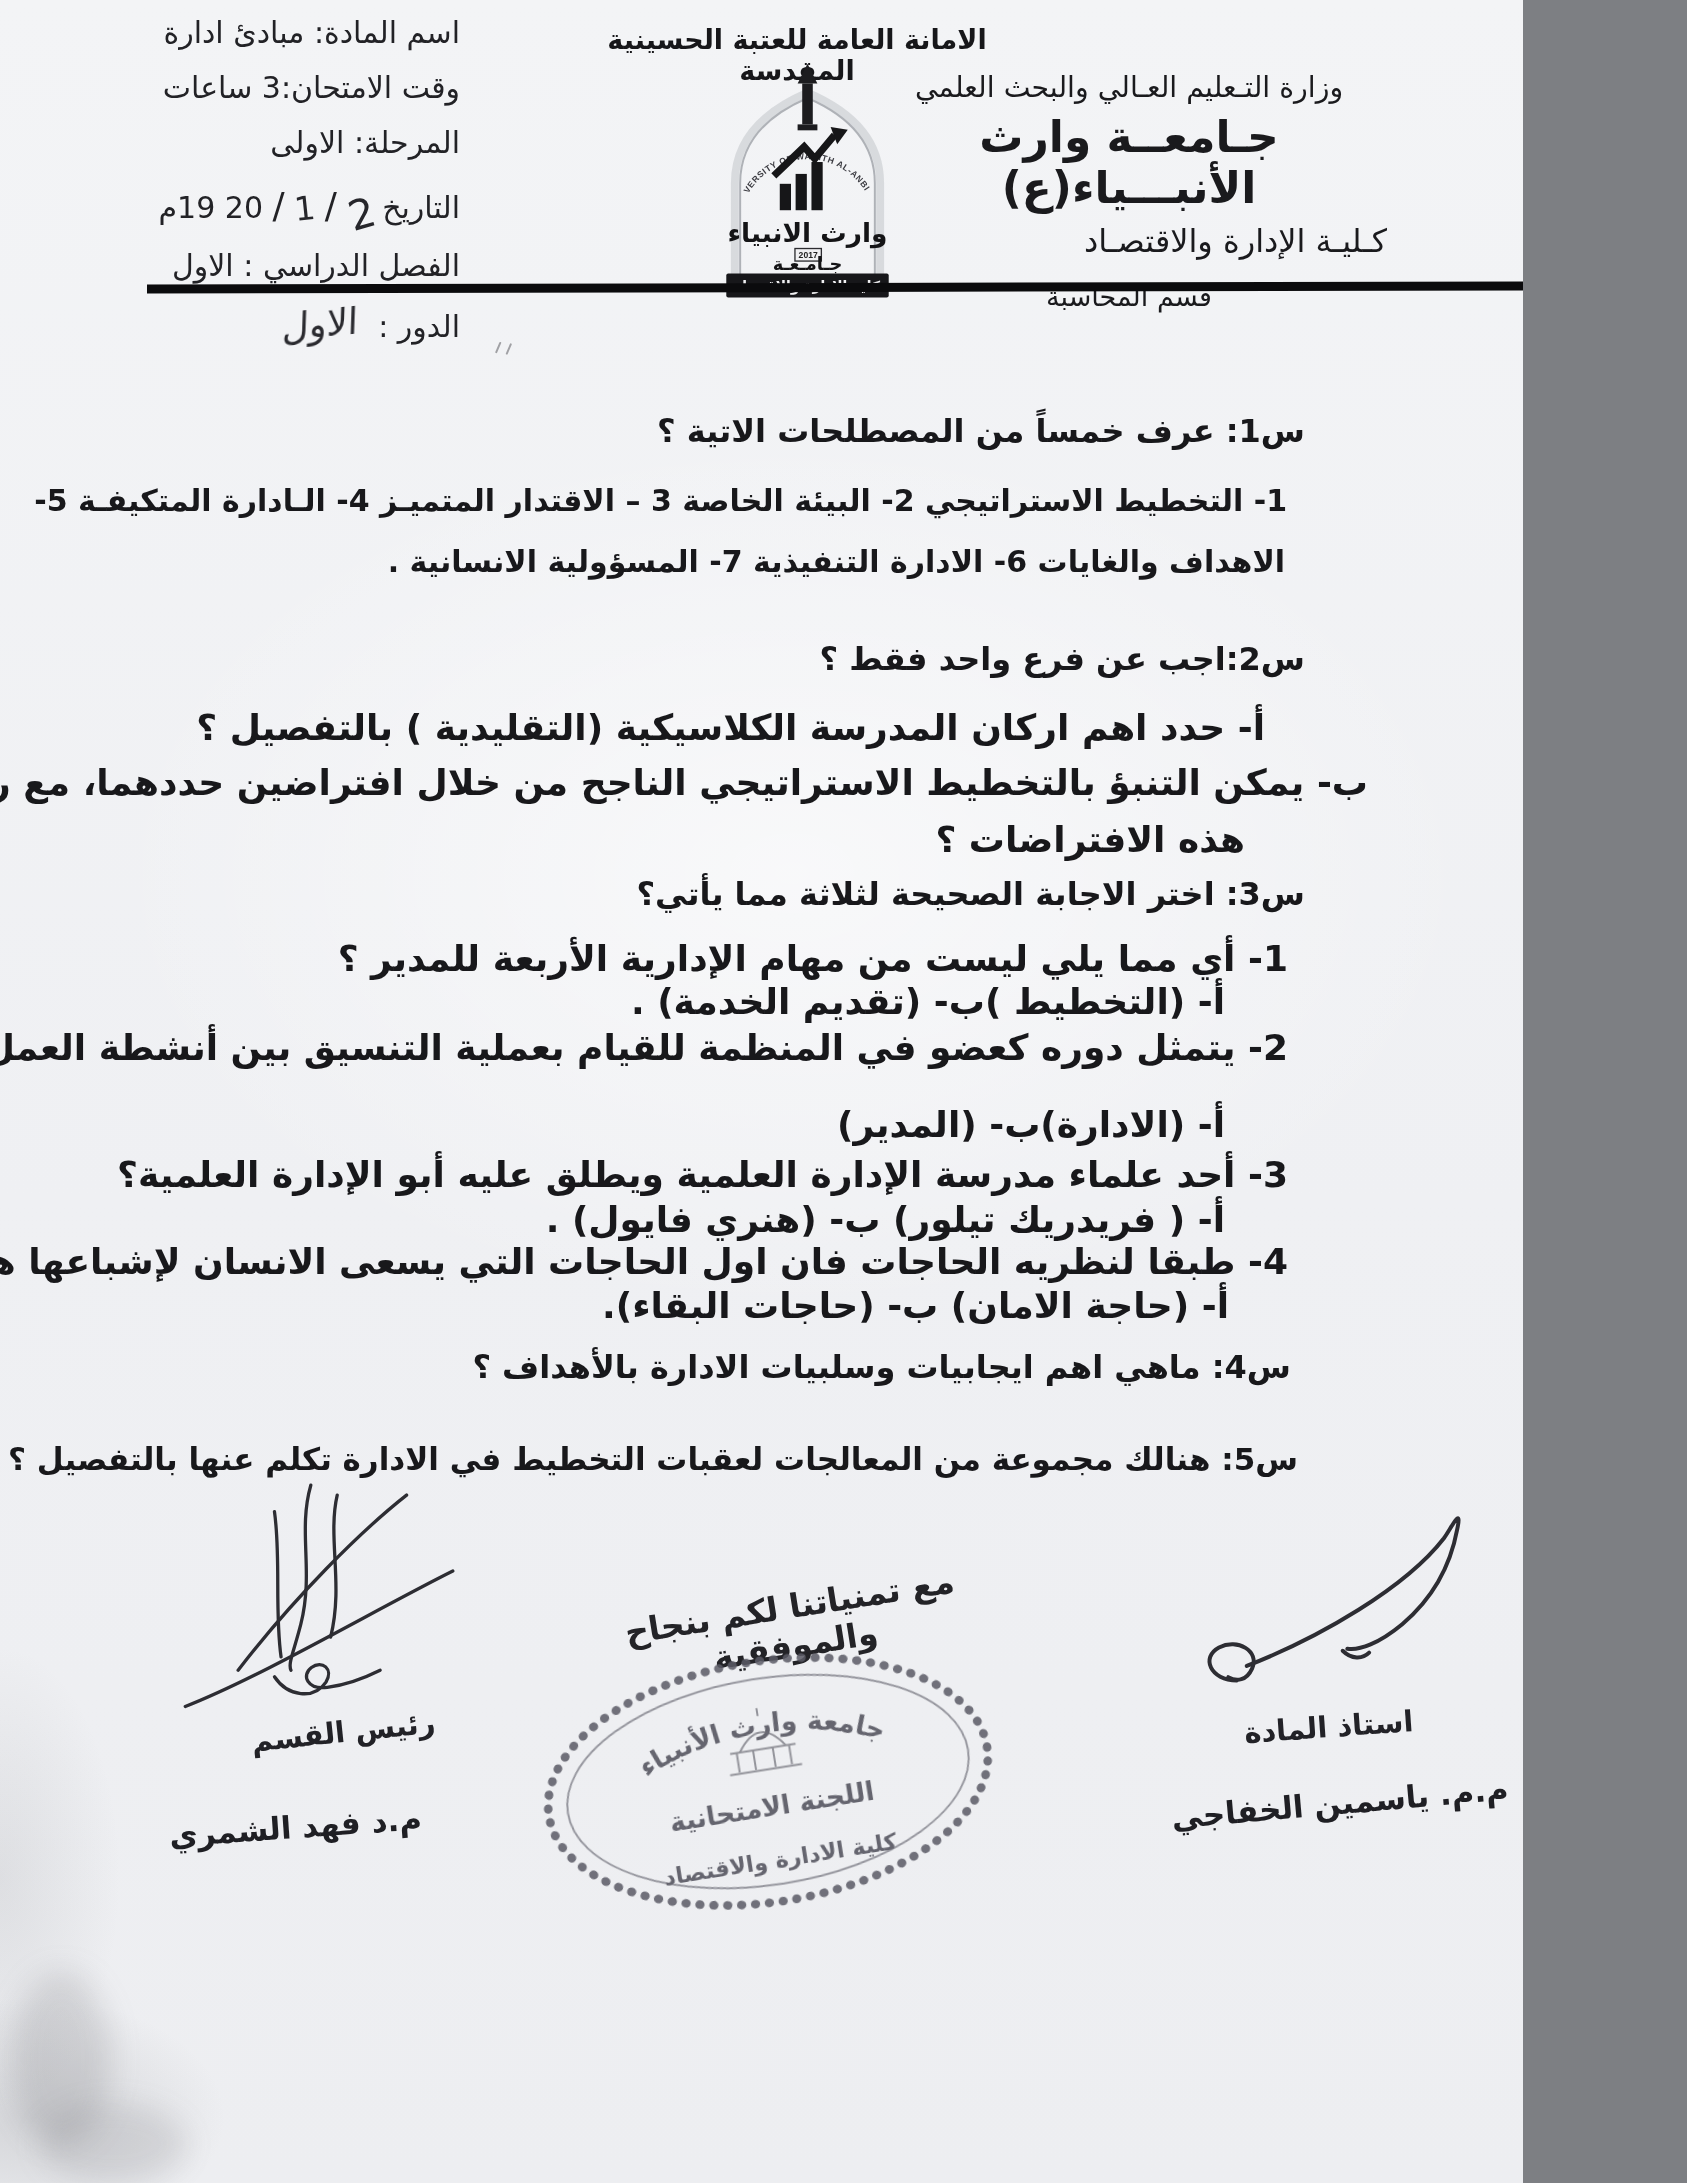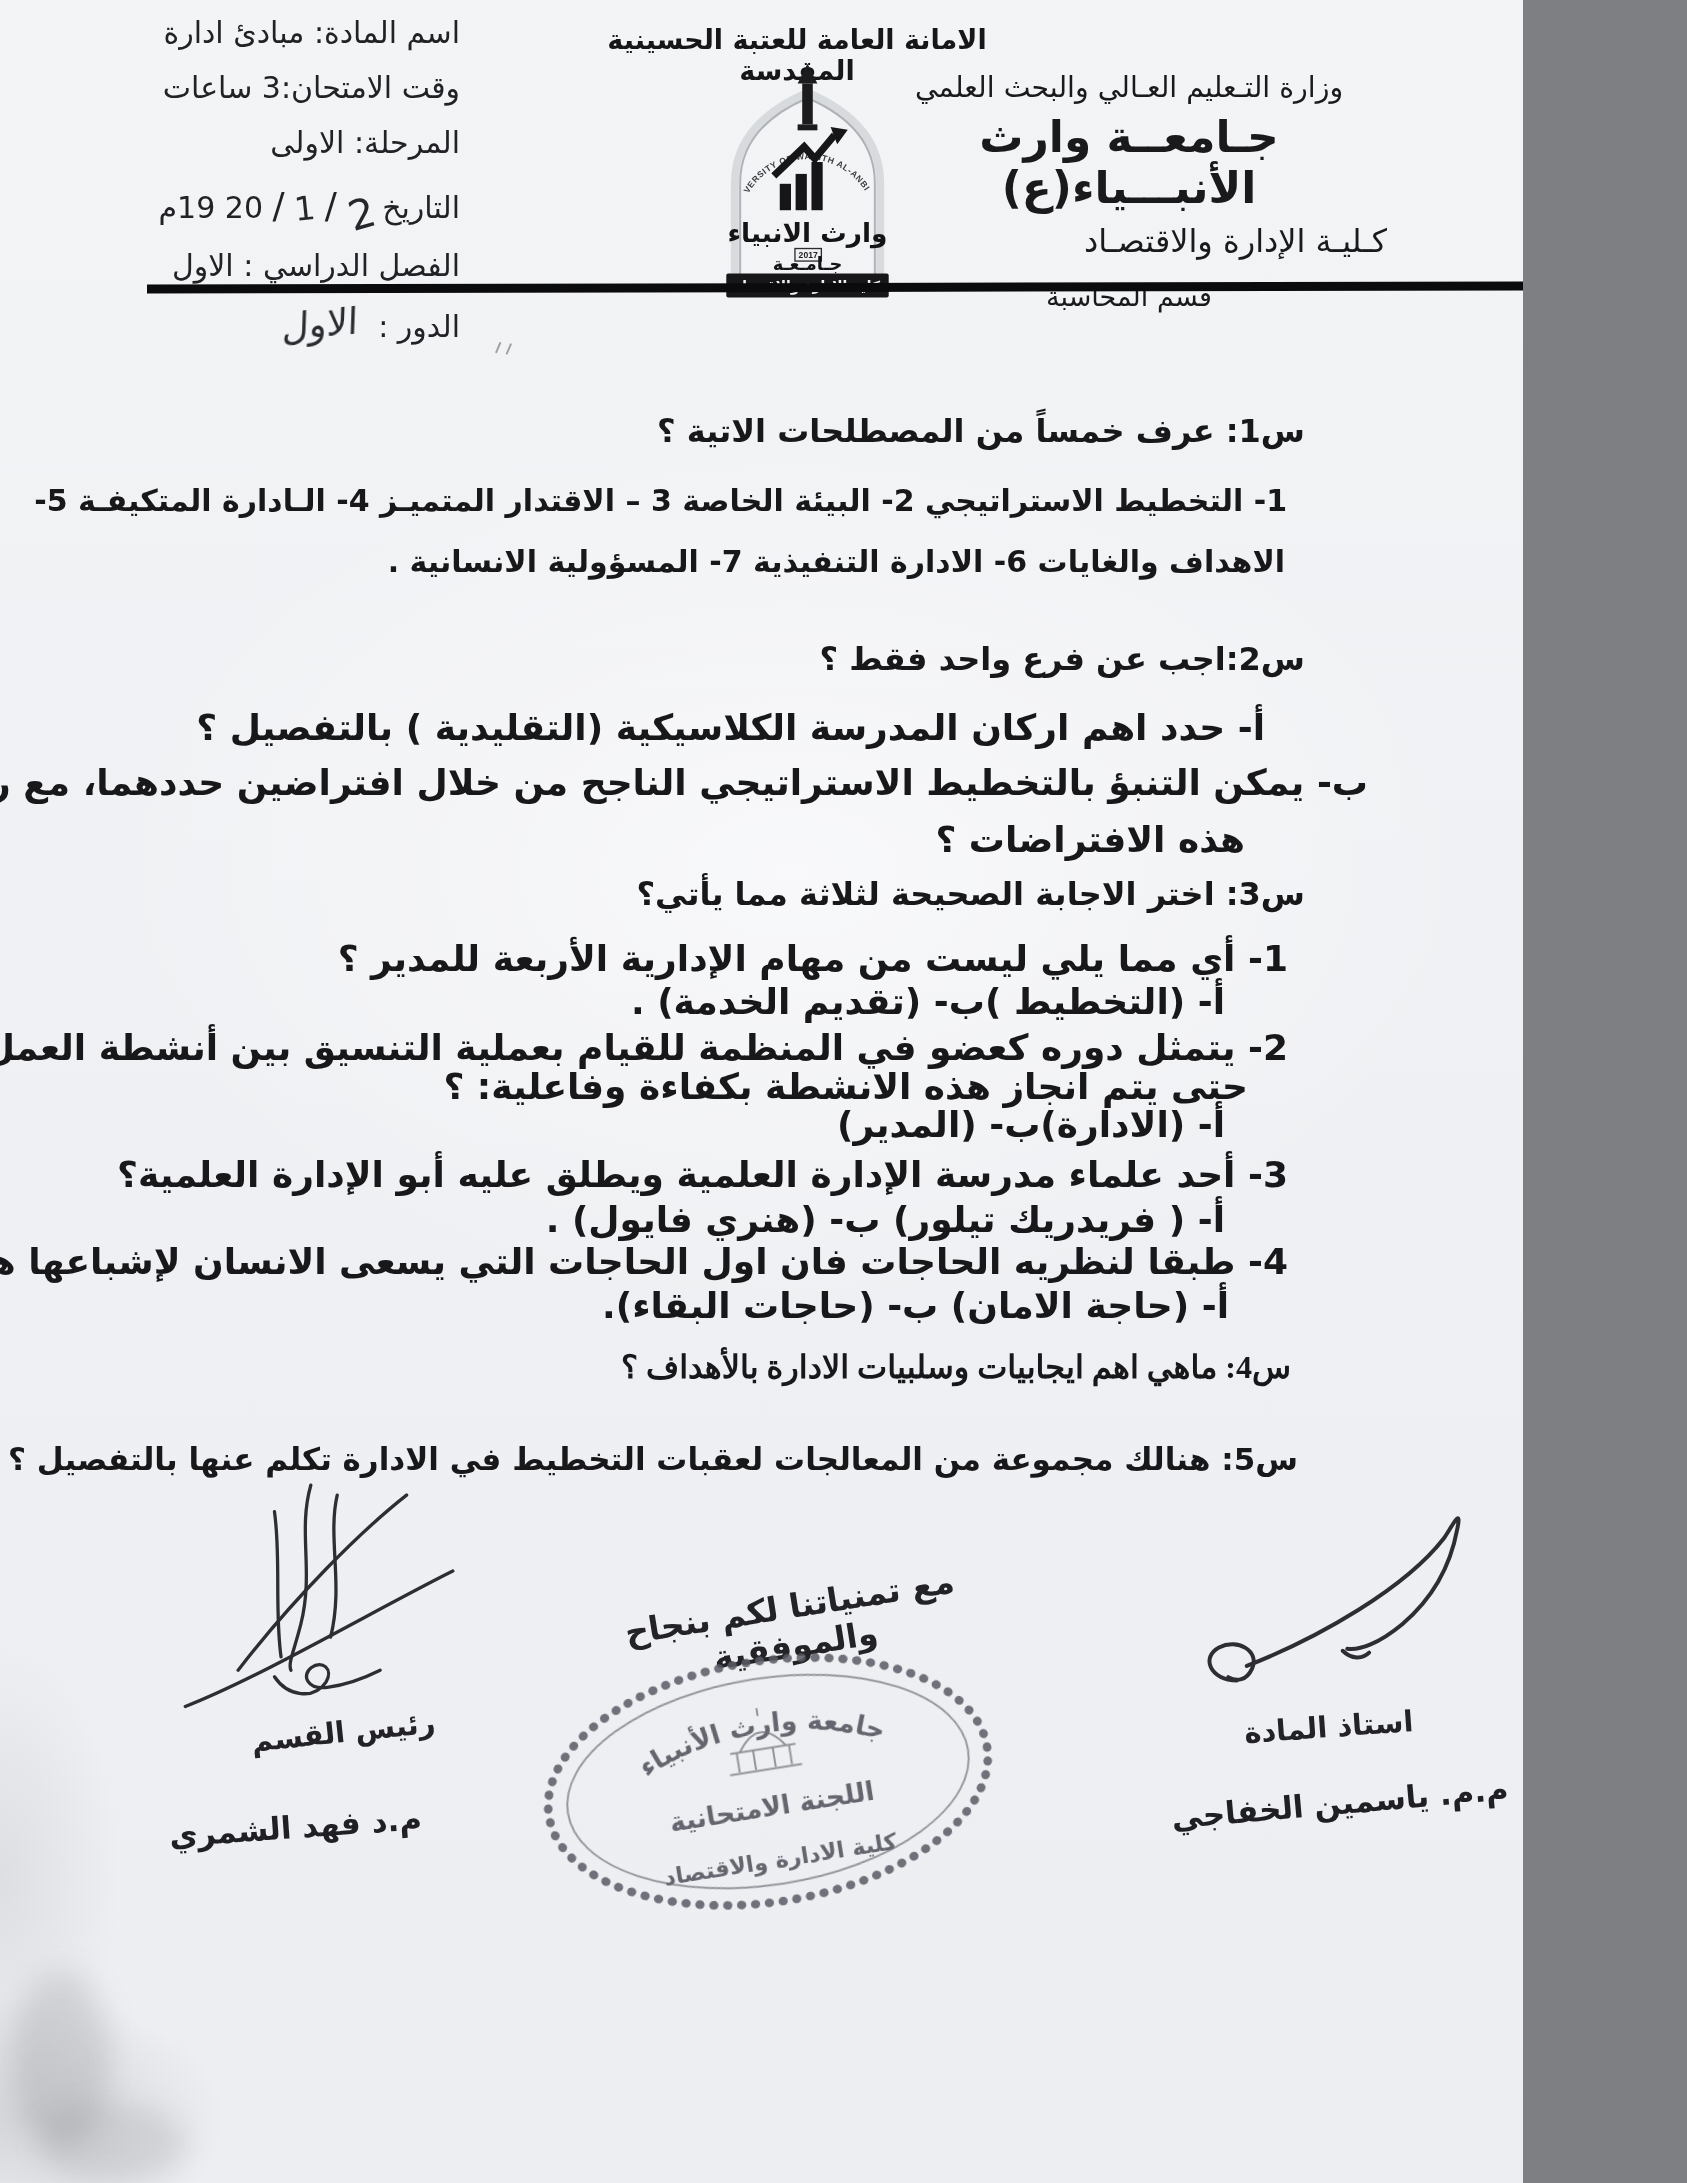--- a/index.html
+++ b/index.html
@@ -105,28 +105,27 @@
 
   <div class="ln title" style="top:640px;right:218px;">س2:اجب عن فرع واحد فقط ؟</div>
   <div class="ln" style="top:707px;right:258px;">أ-   حدد اهم اركان المدرسة الكلاسيكية (التقليدية ) بالتفصيل ؟</div>
   <div class="ln" style="top:762px;right:155px;">ب- يمكن التنبؤ بالتخطيط الاستراتيجي الناجح من خلال افتراضين حددهما، مع رسم شكل يوضح</div>
   <div class="ln" style="top:819px;right:278px;margin-left:16px;">هذه الافتراضات ؟</div>
 
   <div class="ln title" style="top:875px;right:218px;">س3: اختر الاجابة الصحيحة لثلاثة مما يأتي؟</div>
   <div class="ln" style="top:938px;right:235px;">1- أي مما يلي ليست من مهام الإدارية الأربعة للمدير ؟</div>
   <div class="ln" style="top:981px;right:298px;">أ-    (التخطيط )ب- (تقديم الخدمة) .</div>
   <div class="ln" style="top:1027px;right:235px;">2- يتمثل دوره كعضو في المنظمة للقيام بعملية التنسيق بين أنشطة العمل داخل المنظمة</div>
-  <div class="ln" style="top:1066px;right:275px;">حتى يتم انجاز هذه الانشطة بكفاءة وفاعلية: ؟</div>
   <div class="ln" style="top:1104px;right:298px;">أ-    (الادارة)ب- (المدير)</div>
   <div class="ln" style="top:1154px;right:235px;">3- أحد علماء مدرسة الإدارة العلمية ويطلق عليه أبو الإدارة العلمية؟</div>
   <div class="ln" style="top:1199px;right:298px;">أ-    ( فريدريك تيلور) ب- (هنري فايول) .</div>
   <div class="ln" style="top:1241px;right:235px;">4- طبقا لنظريه الحاجات فان اول الحاجات التي يسعى الانسان لإشباعها هي ؟</div>
   <div class="ln" style="top:1285px;right:294px;">أ-     (حاجة الامان) ب- (حاجات البقاء).</div>
 
-  <div class="ln title" style="top:1348px;right:232px;font-family:Liberation Serif, serif;">س4: ماهي اهم ايجابيات وسلبيات الادارة بالأهداف ؟</div>
+  <div class="ln title" style="top:1348px;right:232px;">س4: ماهي اهم ايجابيات وسلبيات الادارة بالأهداف ؟</div>
 
   <div class="ln title" style="top:1441px;right:225px;font-size:31px;">س5: هنالك مجموعة من المعالجات لعقبات التخطيط في الادارة تكلم عنها بالتفصيل ؟</div>
 
   <svg class="abs" style="left:175px;top:1472px;" width="298" height="251" viewBox="0 0 450 380">
     <g fill="none" stroke="#2d2d33" stroke-width="5" stroke-linecap="round">
       <path d="M205,20 C185,90 210,150 190,230 C180,270 170,290 175,300"></path>
       <path d="M245,35 C230,100 255,170 235,250"></path>
       <path d="M150,60 C160,130 150,210 160,280"></path>
       <path d="M15,355 C130,310 300,210 420,150"></path>
       <path d="M95,300 C180,190 280,90 350,35"></path>

